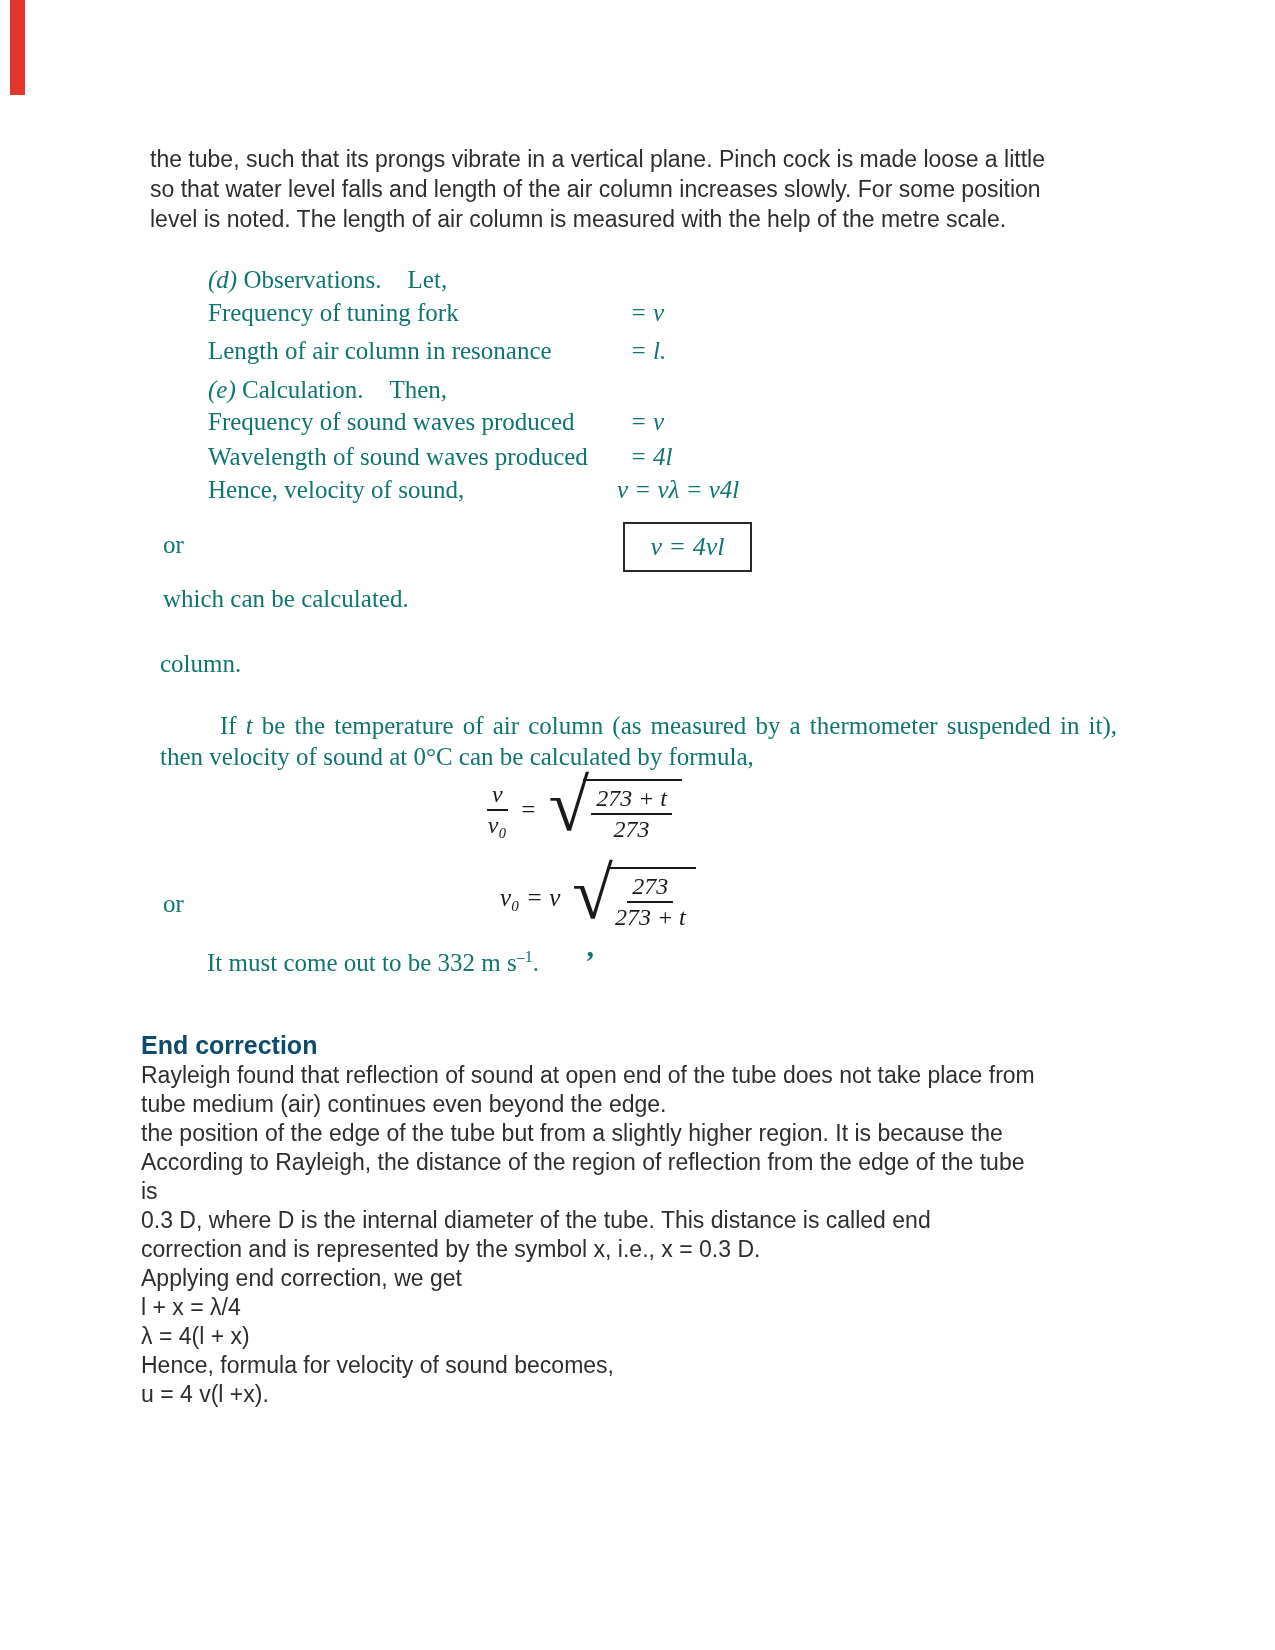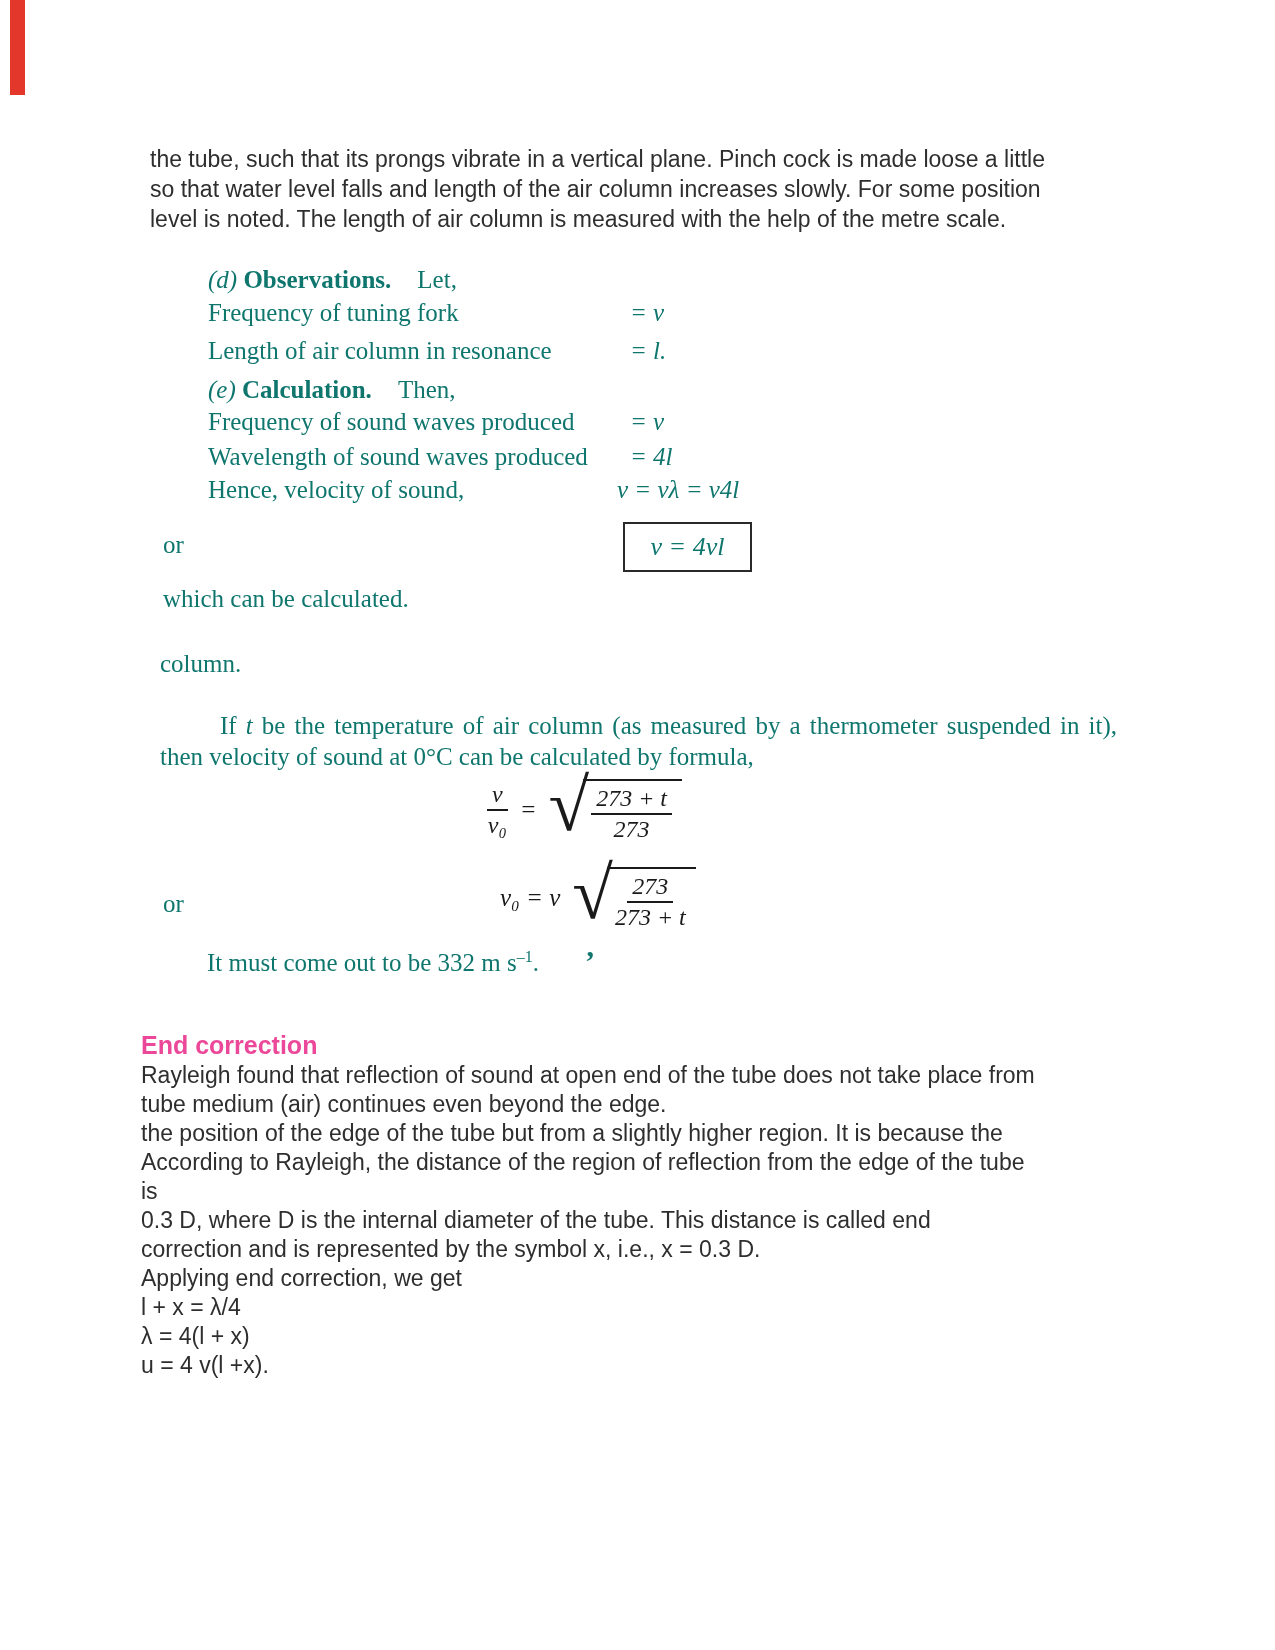--- a/index.html
+++ b/index.html
@@ -16,21 +16,21 @@
   .ec{left:141px;top:1030px;width:1010px;line-height:29px;}
   .ec-heading{font-weight:bold;font-size:25px;line-height:30px;margin-bottom:1px;}
 
   
   .serif{font-family:"Liberation Serif","DejaVu Serif",serif;color:#0f766e;font-size:25px;}
   .scan-row{left:0;top:0;width:100%;height:0;}
   .scan-row .lbl{position:absolute;left:208px;white-space:nowrap;}
   .scan-row .val{position:absolute;left:630px;font-style:italic;white-space:nowrap;}
   .scan-row .val-eq{position:absolute;left:617px;font-style:italic;white-space:nowrap;}
   .it{font-style:italic;}
-  .bd{font-weight:bold;}
+  .bd{font-weight:normal;}
   .gap1{margin-left:26px;text-align:right;}
   .or-word{left:163px;white-space:nowrap;}
   .eq-box{left:623px;top:522px;width:125px;height:46px;border:2px solid #2a2a2a;
           display:flex;align-items:center;justify-content:center;font-style:italic;font-size:26px;}
   .scan-para{left:160px;width:957px;line-height:31px;}
   .jline{text-align:justify;text-align-last:justify;}
   .indent1{padding-left:60px;}
 
   
   .formula{display:flex;align-items:center;gap:12px;font-style:italic;color:#1a1a1a;}
@@ -141,27 +141,28 @@
     </span>
   </div>
 
   <div class="abs serif result-line" style="top:948px;text-align:right;">
     <span>It must come out to be 332 m s</span><sup>–1</sup><span>.</span>
   </div>
 
   <div class="abs serif stray">’</div>
 
   <div class="abs sans ec">
-    <div class="ec-heading" style="color: #ec4899;">End correction</div>
+    <div class="ec-heading" style="color: #0c4a6e;">End correction</div>
     <div>Rayleigh found that reflection of sound at open end of the tube does not take place from</div>
     <div>tube medium (air) continues even beyond the edge.</div>
     <div>the position of the edge of the tube but from a slightly higher region. It is because the</div>
     <div>According to Rayleigh, the distance of the region of reflection from the edge of the tube</div>
     <div>is</div>
     <div>0.3 D, where D is the internal diameter of the tube. This distance is called end</div>
     <div>correction and is represented by the symbol x, i.e., x = 0.3 D.</div>
     <div>Applying end correction, we get</div>
     <div>l + x = λ/4</div>
     <div>λ = 4(l + x)</div>
+    <div>Hence, formula for velocity of sound becomes,</div>
     <div>u = 4 v(l +x).</div>
   </div>
 
 </div>
 
 </body></html>

